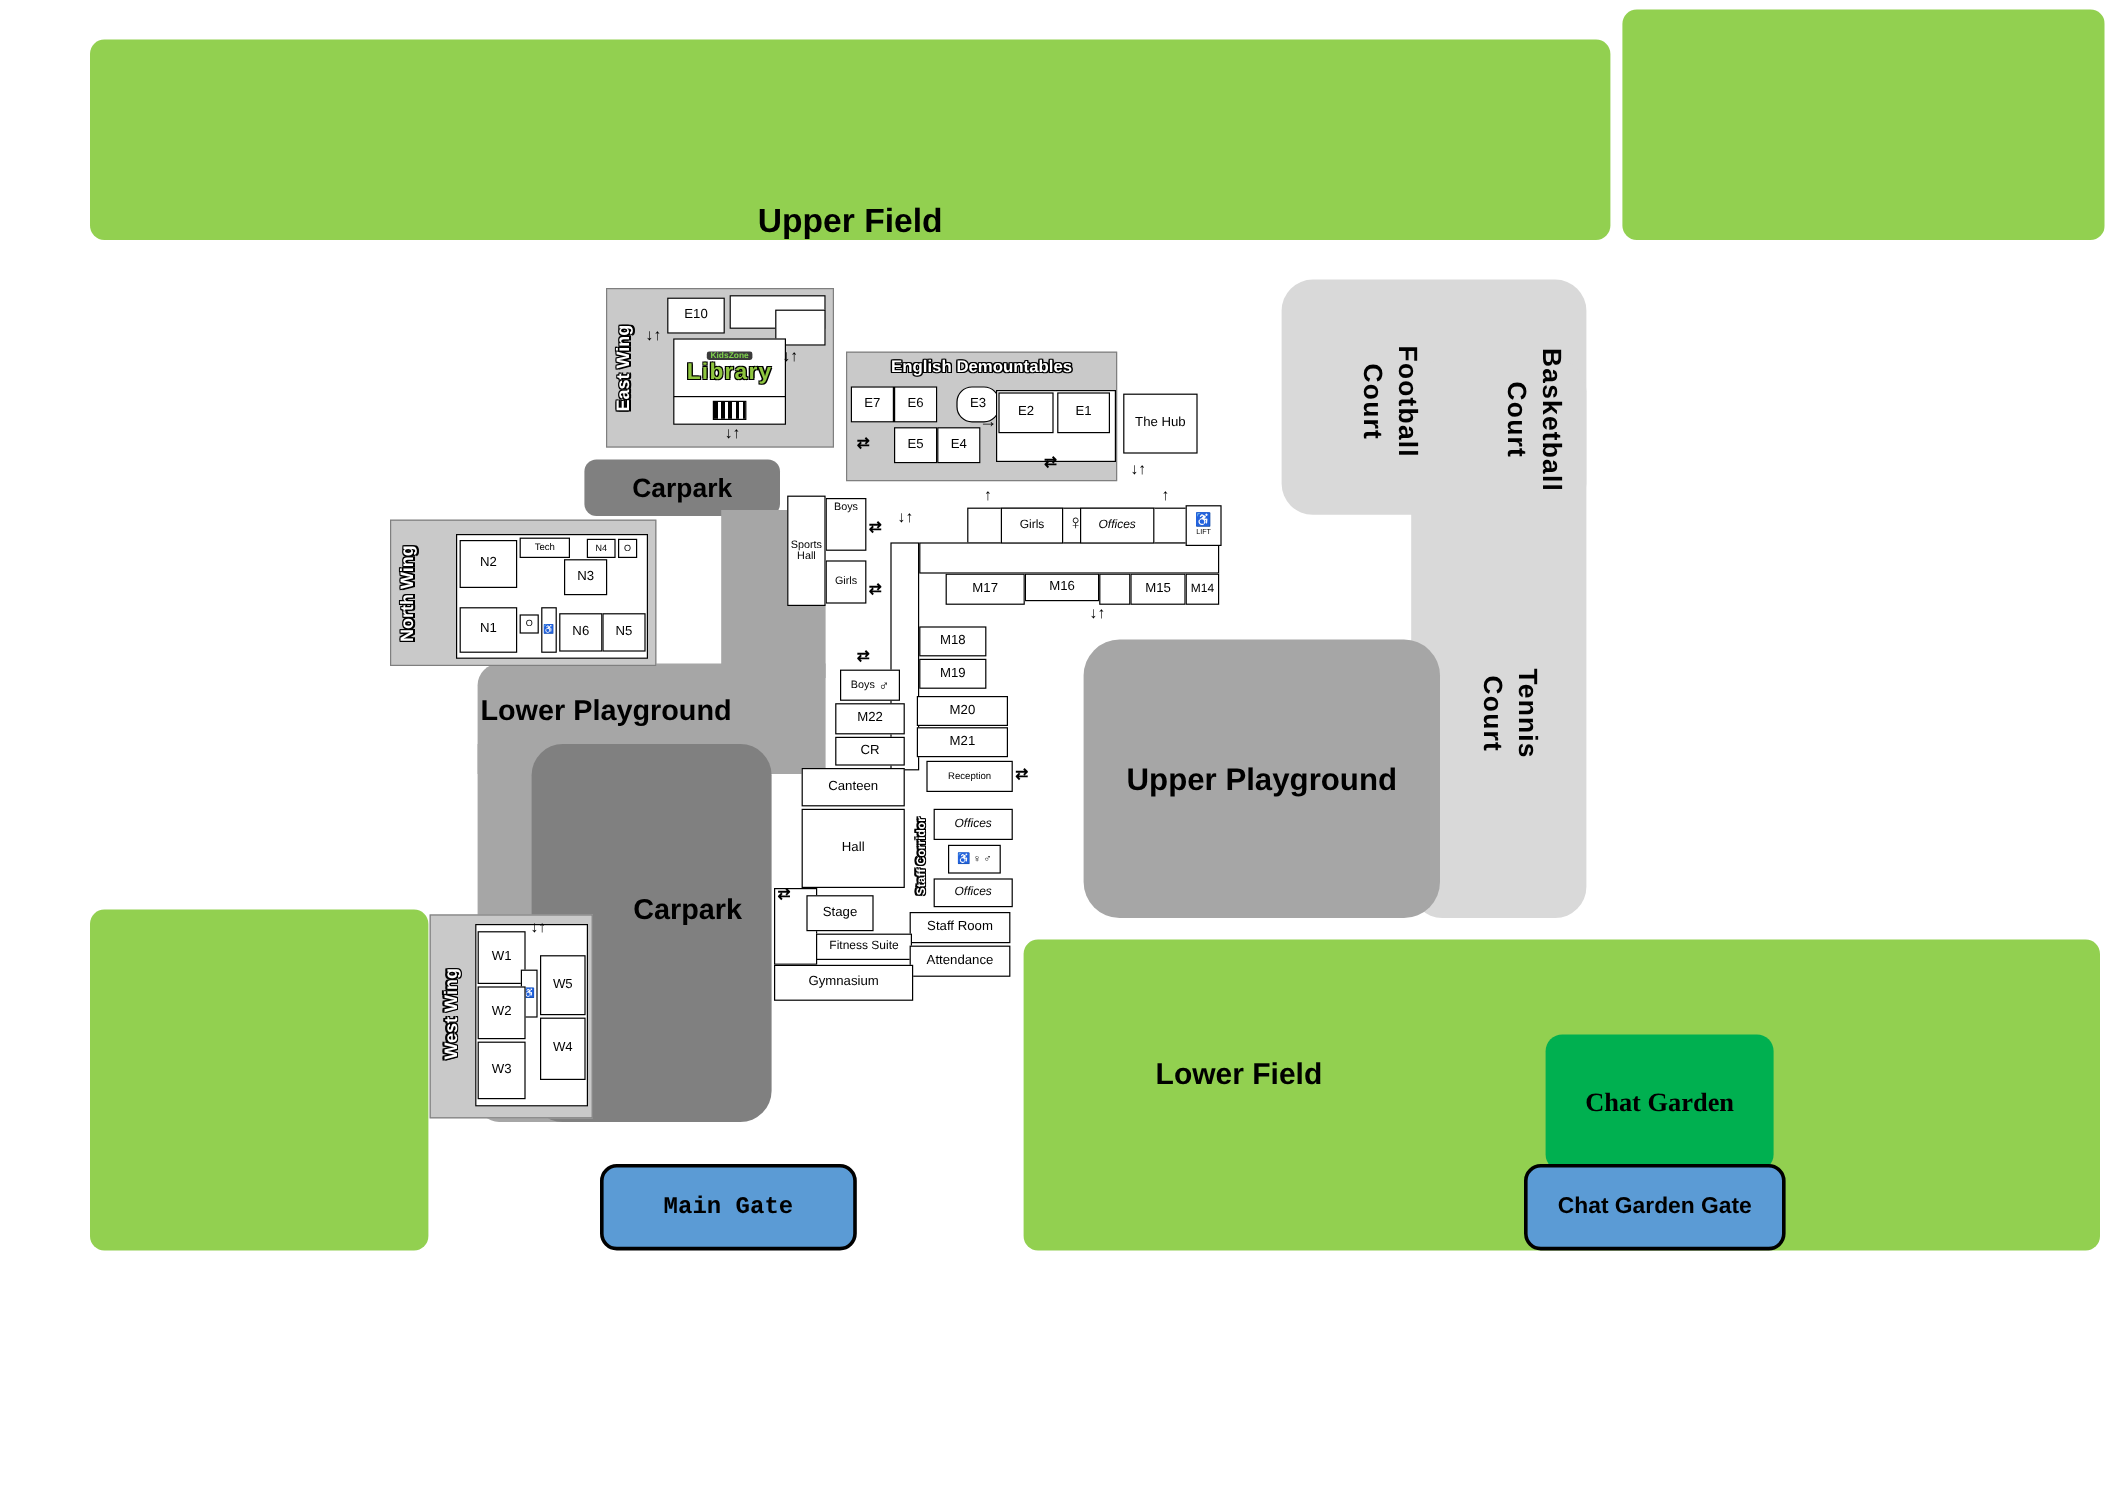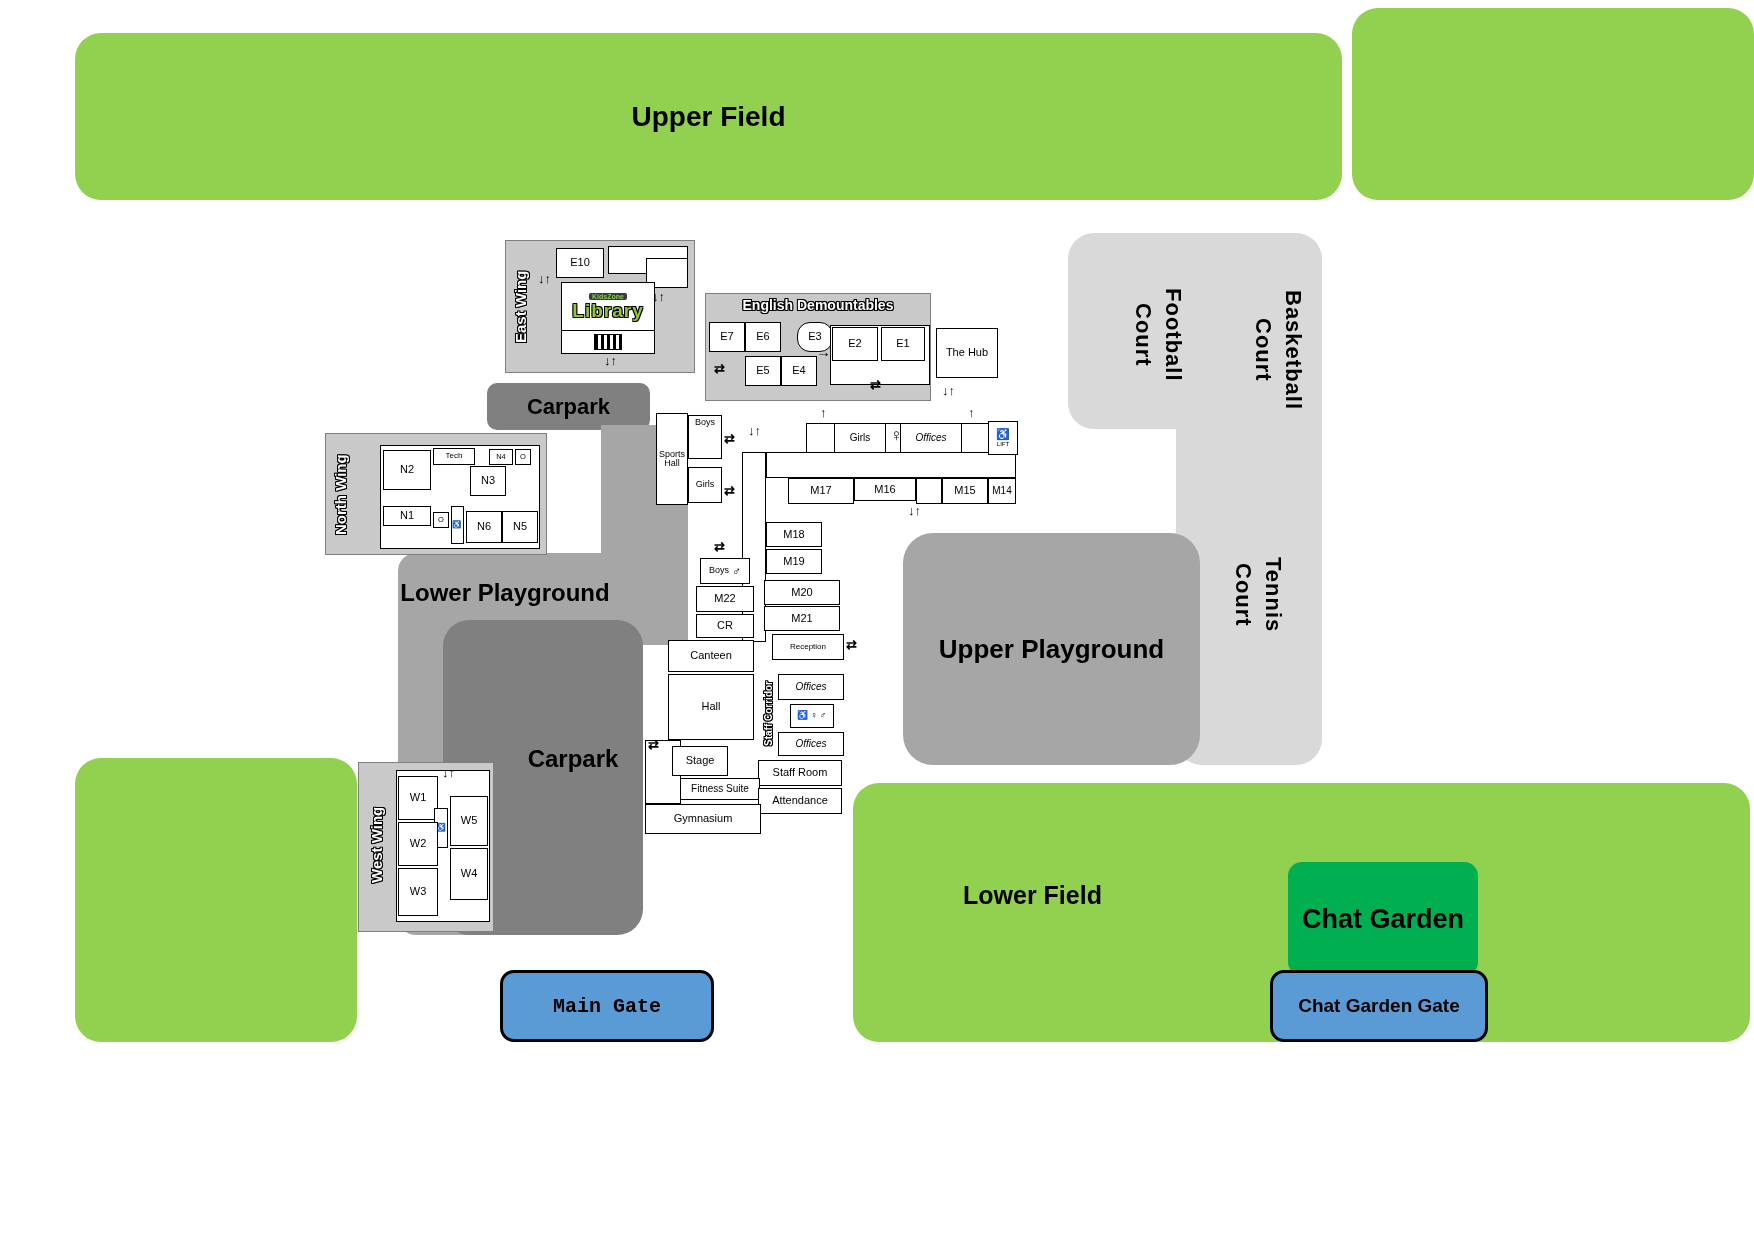--- a/index.html
+++ b/index.html
@@ -1,20 +1,20 @@
 <!DOCTYPE html>
 <html><head>
 <meta charset="utf-8">
 <style>
   html,body{margin:0;padding:0;background:#fff;}
   .canvas{position:relative;width:1754px;height:1240px;background:#fff;overflow:hidden;
           font-family:"Liberation Sans",sans-serif;color:#000;}
   .abs{position:absolute;box-sizing:border-box;}
   .area{position:absolute;box-sizing:border-box;display:flex;align-items:center;justify-content:center;}
-  .green{background:#92d050;border-radius:26px;}
+  .green{background:#92d050;border-radius:12px;align-items:flex-end;}
   .dgreen{background:#00b050;border-radius:14px;}
   .gate{background:#5b9bd5;border:3px solid #000;border-radius:14px;}
   .court{background:#d9d9d9;border-radius:26px;}
   .pgray{background:#a6a6a6;margin-left:38px;}
   .cgray{background:#808080;}
   .wingbox{background:#c9c9c9;border:1px solid #7f7f7f;}
   .base{background:#fff;border:1.5px solid #000;}
   .lbl{font-weight:bold;color:#000;}
   .room{position:absolute;box-sizing:border-box;background:#fff;border:1.5px solid #000;
         display:flex;align-items:center;justify-content:center;text-align:center;
@@ -117,21 +117,21 @@
   <div class="room" style="left:936px;top:328px;width:62px;height:50px;">The Hub</div>
 
   <div class="abs wingbox" style="left:325px;top:433px;width:222px;height:122px;"></div>
   <div class="vlabel outline" style="left:328px;top:445px;width:24px;height:100px;font-size:15px;">North Wing</div>
   <div class="abs base" style="left:380px;top:445px;width:160px;height:104px;"></div>
   <div class="room" style="left:383px;top:450px;width:48px;height:40px;">N2</div>
   <div class="room f8" style="left:433px;top:448px;width:42px;height:17px;">Tech</div>
   <div class="room" style="left:470px;top:466px;width:36px;height:30px;">N3</div>
   <div class="room f7" style="left:489px;top:449px;width:24px;height:16px;">N4</div>
   <div class="room f7" style="left:515px;top:449px;width:16px;height:16px;">O</div>
-  <div class="room" style="left:383px;top:506px;width:48px;height:20px;">N1</div>
+  <div class="room" style="left:383px;top:506px;width:48px;height:38px;">N1</div>
   <div class="room f7" style="left:433px;top:512px;width:16px;height:16px;">O</div>
   <div class="room f7" style="left:451px;top:506px;width:13px;height:38px;">
     <span>♿</span>
   </div>
   <div class="room" style="left:466px;top:511px;width:36px;height:32px;">N6</div>
   <div class="room" style="left:502px;top:511px;width:36px;height:32px;">N5</div>
 
   <div class="room f9" style="left:656px;top:413px;width:32px;height:92px;">Sports Hall</div>
   <div class="room f9" style="left:688px;top:415px;width:34px;height:44px;align-items:flex-start;padding-top:2px;">Boys</div>
   <div class="room f9" style="left:688px;top:467px;width:34px;height:36px;">Girls</div>
@@ -188,21 +188,21 @@
   <div class="room" style="left:398px;top:776px;width:40px;height:44px;">W1</div>
   <div class="room" style="left:450px;top:796px;width:38px;height:50px;">W5</div>
   <div class="room f8" style="left:434px;top:808px;width:14px;height:40px;">
     <span>♿</span>
   </div>
   <div class="room" style="left:398px;top:822px;width:40px;height:44px;">W2</div>
   <div class="room" style="left:450px;top:848px;width:38px;height:52px;">W4</div>
   <div class="room" style="left:398px;top:868px;width:40px;height:48px;">W3</div>
 
   <div class="area dgreen" style="left:1288px;top:862px;width:190px;height:114px;">
-    <span class="lbl" style="font-size:27px;">Chat Garden</span>
+    <span class="lbl" style="font-size:22px;font-family:Liberation Serif, serif;">Chat Garden</span>
   </div>
   <div class="area gate" style="left:1270px;top:970px;width:218px;height:72px;">
     <span class="lbl" style="font-size:19px;">Chat Garden Gate</span>
   </div>
   <div class="area gate" style="left:500px;top:970px;width:214px;height:72px;font-family:Liberation Mono, monospace;">
     <span class="lbl" style="font-size:20px;">Main Gate</span>
   </div>
 
   <span class="arrow" style="left:538px;top:272px;">↓↑</span>
   <span class="arrow" style="left:652px;top:290px;">↓↑</span>

